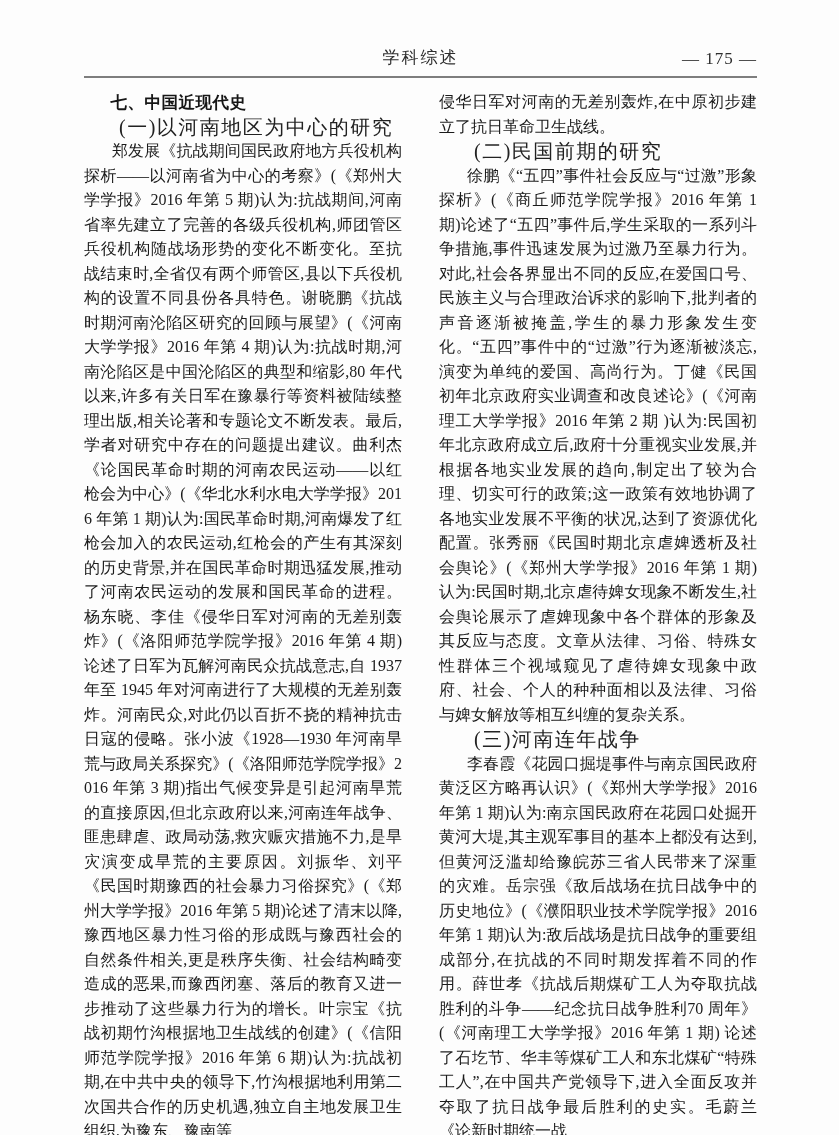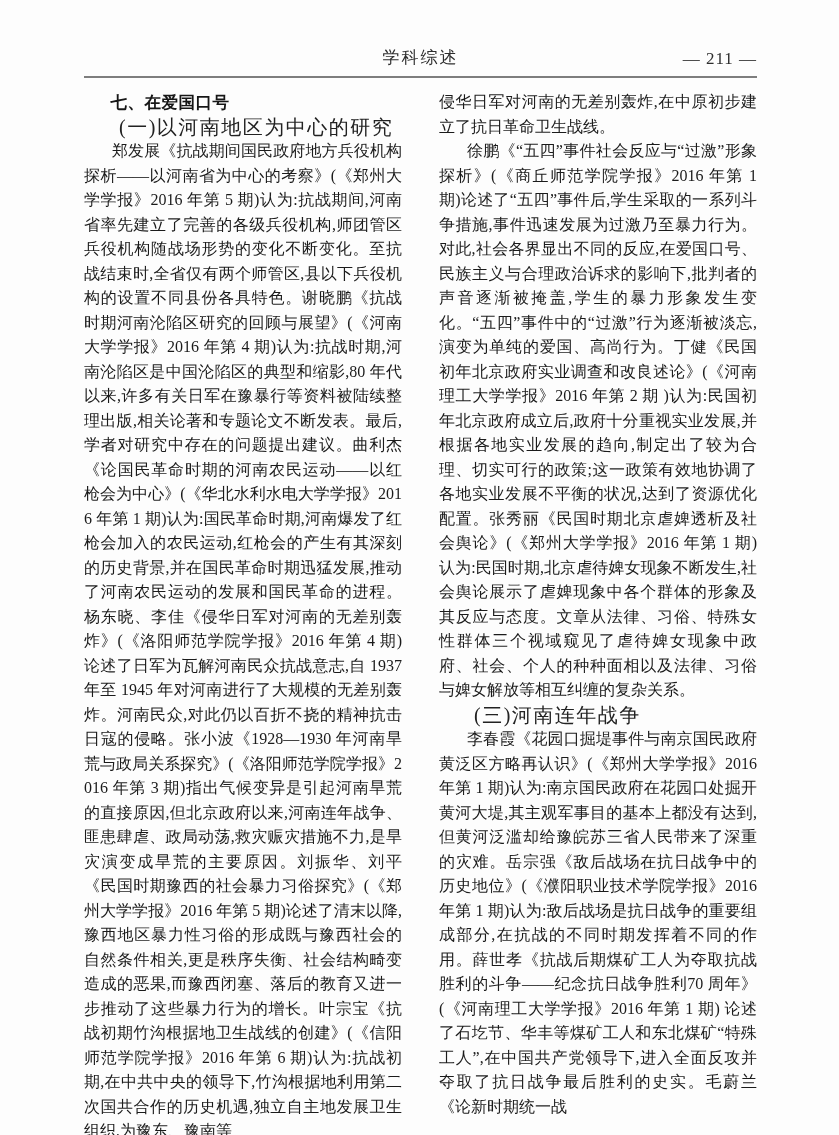--- a/index.html
+++ b/index.html
@@ -82,33 +82,34 @@
     color: #222;
   }
 </style>
 </head>
 <body>
 
 <div class="page">
 
   <div class="header">
     <span class="header-title">学科综述</span>
-    <span class="page-number">— 211 —</span>
+    <span class="page-number">— 175 —</span>
   </div>
 
   <div class="columns">
 
     <div class="column">
-      <h2 class="section-heading">七、在爱国口号</h2>
+      <h2 class="section-heading">七、中国近现代史</h2>
       <h3 class="subsection-heading">(一)以河南地区为中心的研究</h3>
       <p class="para-indent">郑发展《抗战期间国民政府地方兵役机构探析——以河南省为中心的考察》(《郑州大学学报》2016 年第 5 期)认为:抗战期间,河南省率先建立了完善的各级兵役机构,师团管区兵役机构随战场形势的变化不断变化。至抗战结束时,全省仅有两个师管区,县以下兵役机构的设置不同县份各具特色。谢晓鹏《抗战时期河南沦陷区研究的回顾与展望》(《河南大学学报》2016 年第 4 期)认为:抗战时期,河南沦陷区是中国沦陷区的典型和缩影,80 年代以来,许多有关日军在豫暴行等资料被陆续整理出版,相关论著和专题论文不断发表。最后,学者对研究中存在的问题提出建议。曲利杰《论国民革命时期的河南农民运动——以红枪会为中心》(《华北水利水电大学学报》2016 年第 1 期)认为:国民革命时期,河南爆发了红枪会加入的农民运动,红枪会的产生有其深刻的历史背景,并在国民革命时期迅猛发展,推动了河南农民运动的发展和国民革命的进程。杨东晓、李佳《侵华日军对河南的无差别轰炸》(《洛阳师范学院学报》2016 年第 4 期)论述了日军为瓦解河南民众抗战意志,自 1937 年至 1945 年对河南进行了大规模的无差别轰炸。河南民众,对此仍以百折不挠的精神抗击日寇的侵略。张小波《1928—1930 年河南旱荒与政局关系探究》(《洛阳师范学院学报》2016 年第 3 期)指出气候变异是引起河南旱荒的直接原因,但北京政府以来,河南连年战争、匪患肆虐、政局动荡,救灾赈灾措施不力,是旱灾演变成旱荒的主要原因。刘振华、刘平《民国时期豫西的社会暴力习俗探究》(《郑州大学学报》2016 年第 5 期)论述了清末以降,豫西地区暴力性习俗的形成既与豫西社会的自然条件相关,更是秩序失衡、社会结构畸变造成的恶果,而豫西闭塞、落后的教育又进一步推动了这些暴力行为的增长。叶宗宝《抗战初期竹沟根据地卫生战线的创建》(《信阳师范学院学报》2016 年第 6 期)认为:抗战初期,在中共中央的领导下,竹沟根据地利用第二次国共合作的历史机遇,独立自主地发展卫生组织,为豫东、豫南等</p>
     </div>
 
     <div class="column">
       <p class="para-noindent">侵华日军对河南的无差别轰炸,在中原初步建立了抗日革命卫生战线。</p>
+      <h3 class="subsection-heading">(二)民国前期的研究</h3>
       <p class="para-indent">徐鹏《“五四”事件社会反应与“过激”形象探析》(《商丘师范学院学报》2016 年第 1 期)论述了“五四”事件后,学生采取的一系列斗争措施,事件迅速发展为过激乃至暴力行为。对此,社会各界显出不同的反应,在爱国口号、民族主义与合理政治诉求的影响下,批判者的声音逐渐被掩盖,学生的暴力形象发生变化。“五四”事件中的“过激”行为逐渐被淡忘,演变为单纯的爱国、高尚行为。丁健《民国初年北京政府实业调查和改良述论》(《河南理工大学学报》2016 年第 2 期 )认为:民国初年北京政府成立后,政府十分重视实业发展,并根据各地实业发展的趋向,制定出了较为合理、切实可行的政策;这一政策有效地协调了各地实业发展不平衡的状况,达到了资源优化配置。张秀丽《民国时期北京虐婢透析及社会舆论》(《郑州大学学报》2016 年第 1 期)认为:民国时期,北京虐待婢女现象不断发生,社会舆论展示了虐婢现象中各个群体的形象及其反应与态度。文章从法律、习俗、特殊女性群体三个视域窥见了虐待婢女现象中政府、社会、个人的种种面相以及法律、习俗与婢女解放等相互纠缠的复杂关系。</p>
       <h3 class="subsection-heading">(三)河南连年战争</h3>
       <p class="para-indent">李春霞《花园口掘堤事件与南京国民政府黄泛区方略再认识》(《郑州大学学报》2016 年第 1 期)认为:南京国民政府在花园口处掘开黄河大堤,其主观军事目的基本上都没有达到,但黄河泛滥却给豫皖苏三省人民带来了深重的灾难。岳宗强《敌后战场在抗日战争中的历史地位》(《濮阳职业技术学院学报》2016 年第 1 期)认为:敌后战场是抗日战争的重要组成部分,在抗战的不同时期发挥着不同的作用。薛世孝《抗战后期煤矿工人为夺取抗战胜利的斗争——纪念抗日战争胜利70 周年》(《河南理工大学学报》2016 年第 1 期) 论述了石圪节、华丰等煤矿工人和东北煤矿“特殊工人”,在中国共产党领导下,进入全面反攻并夺取了抗日战争最后胜利的史实。毛蔚兰《论新时期统一战</p>
     </div>
 
   </div>
 
 </div>
 
 </body></html>

